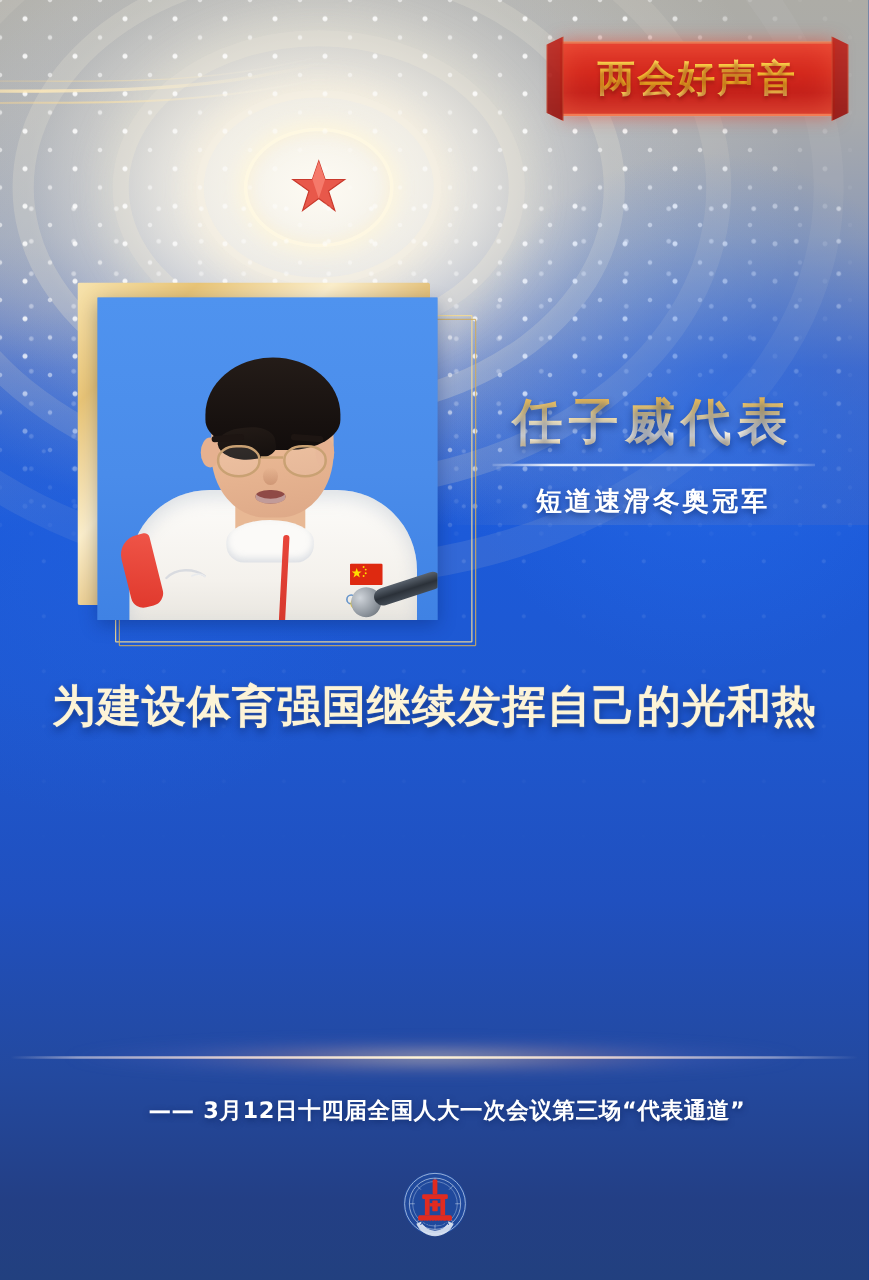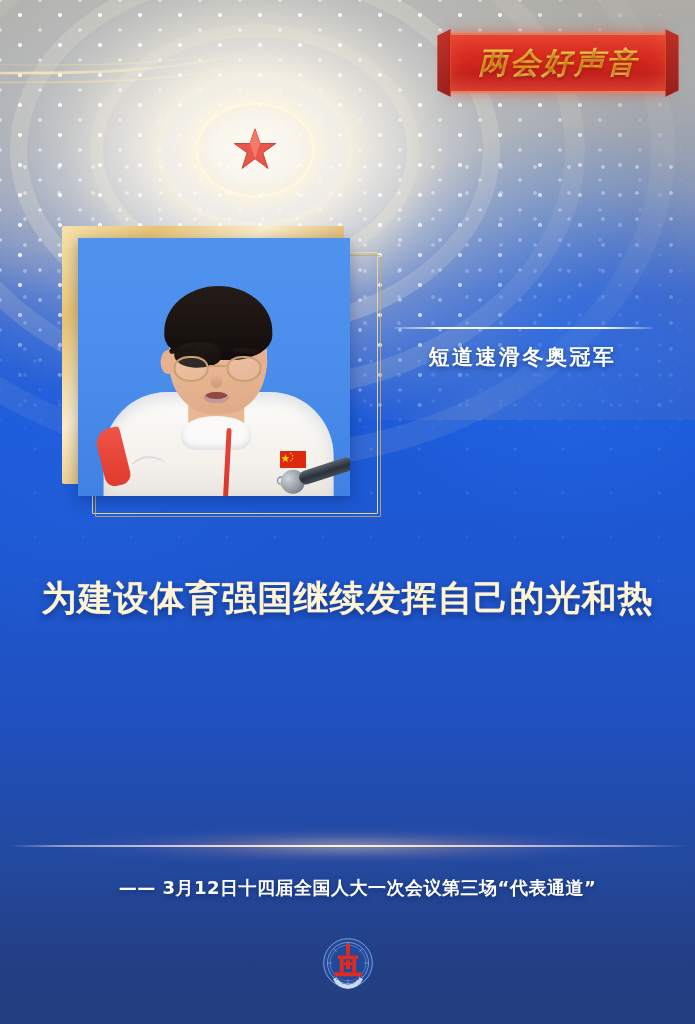--- a/index.html
+++ b/index.html
@@ -91,21 +91,21 @@
   .glow-r{
     position:absolute;right:-80px;top:120px;width:420px;height:420px;
     background:radial-gradient(circle, rgba(40,110,235,.55) 0%, rgba(30,90,215,0) 70%);
   }
   .glow-l{
     position:absolute;left:-120px;top:250px;width:420px;height:400px;
     background:radial-gradient(circle, rgba(35,100,225,.40) 0%, rgba(25,80,200,0) 72%);
   }
 
   
-  .ribbon-wrap{position:absolute;left:448px;top:33px;width:220px;height:60px;font-style:italic;}
+  .ribbon-wrap{position:absolute;left:448px;top:33px;width:220px;height:60px;}
   .ribbon{
     position:absolute;inset:0;
     background:linear-gradient(180deg,#e33a2c 0%,#d52a1e 40%,#c4201a 70%,#d03227 100%);
     border:2px solid rgba(255,180,120,.55);
     border-radius:3px;
     box-shadow:0 0 14px rgba(230,60,40,.55), inset 0 0 22px rgba(255,120,80,.35);
   }
   .ribbon:before,.ribbon:after{
     content:"";position:absolute;top:-6px;bottom:-6px;width:12px;
     background:linear-gradient(180deg,rgba(190,28,20,.85),rgba(150,18,14,.9));
@@ -228,21 +228,21 @@
     font-family:"DejaVu Sans","Liberation Sans",sans-serif;
     font-weight:bold;
     font-size:35px;
     letter-spacing:1px;
     line-height:1.05;
     color:#fdf4d7;
     text-shadow:0 3px 7px rgba(3,22,74,.55), 0 0 1px rgba(255,240,200,.6);
     white-space:nowrap;
     margin:0 0 42px 0;
   }
-  .qline:last-child{margin-bottom:0;margin-top:32px;}
+  .qline:last-child{margin-bottom:0;}
 
   
   .divider{
     position:absolute;left:0;top:822px;width:695px;height:48px;pointer-events:none;
   }
   .divider .core{
     position:absolute;left:8px;top:23px;width:679px;height:2px;
     background:linear-gradient(90deg,
       rgba(255,255,255,0) 0%,
       rgba(236,225,230,.55) 8%,
@@ -377,20 +377,21 @@
         </svg>
       </div>
       <div class="ph-mic">
         <div class="head"></div>
         <div class="body"></div>
       </div>
     </div>
   </div>
 
   <div class="name-block">
+    <div class="name">任子威代表</div>
     <div class="name-rule"></div>
     <div class="subtitle">短道速滑冬奥冠军</div>
   </div>
 
   <div class="quote">
     <p class="qline">为建设体育强国继续发挥自己的光和热</p>
   </div>
 
   <div class="divider">
     <div class="halo"></div>

